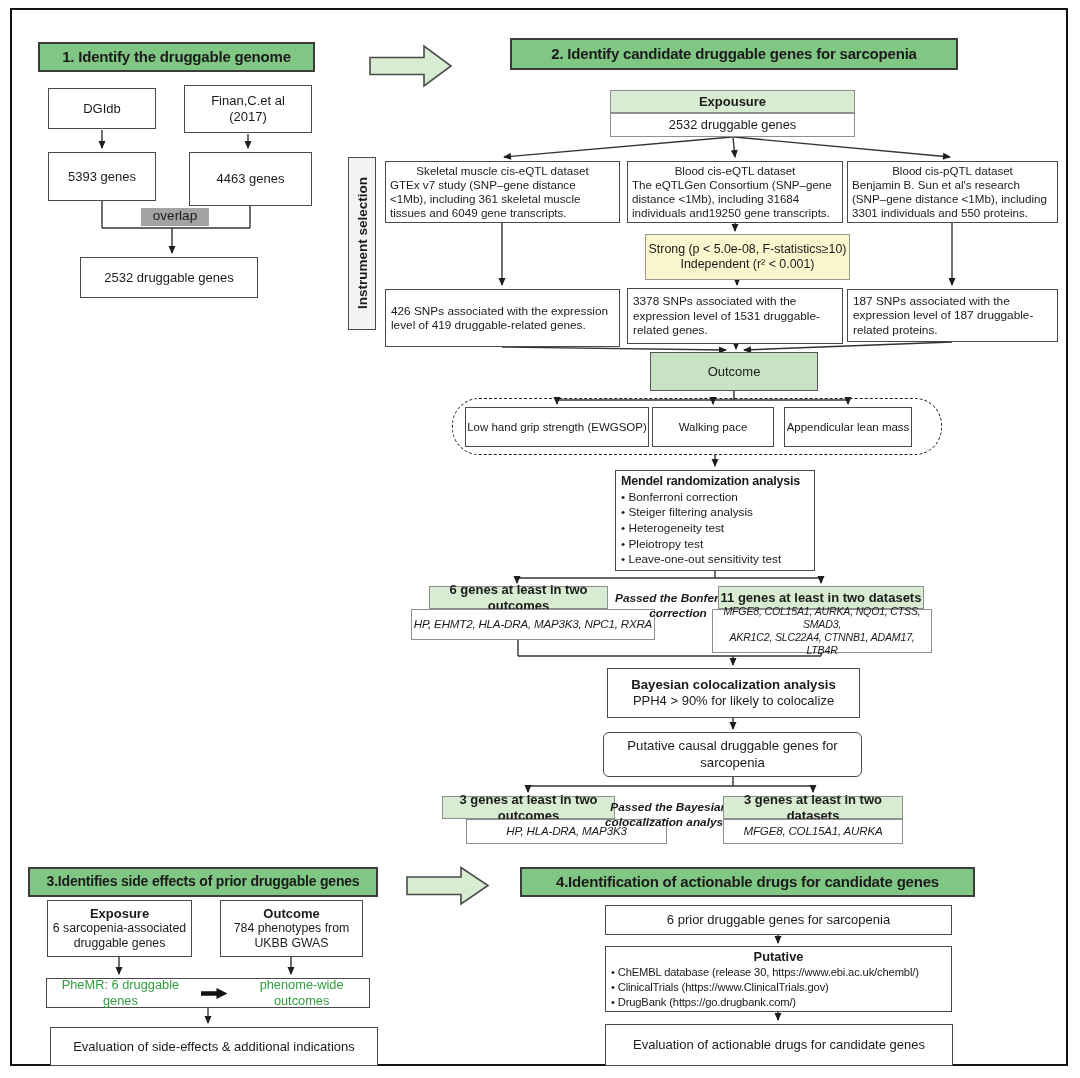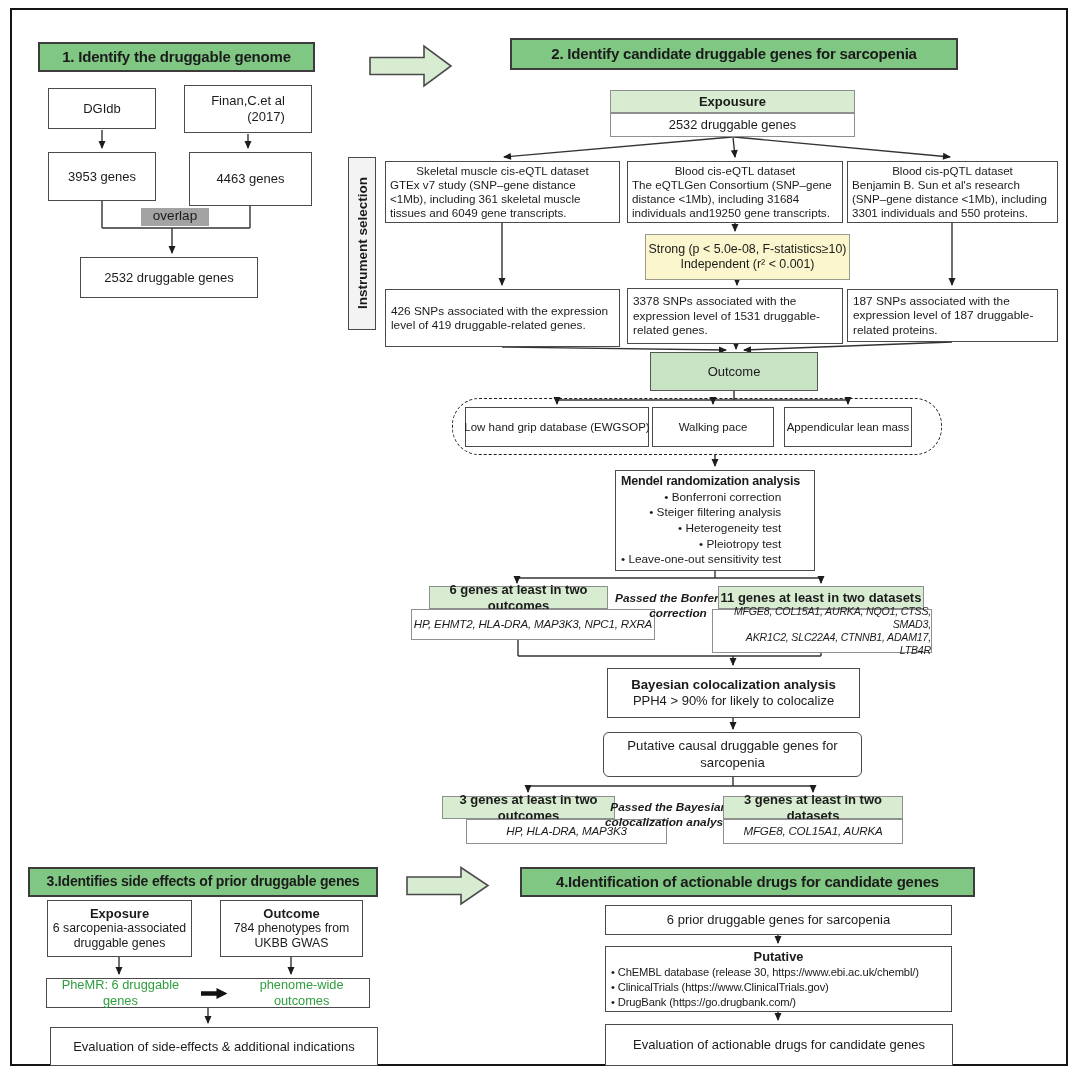--- a/index.html
+++ b/index.html
@@ -10,21 +10,21 @@
   svg.overlay{position:absolute;left:0;top:0;z-index:1;}
   .box{position:absolute;box-sizing:border-box;background:#fff;border:1.6px solid #4a4a4a;
        display:flex;flex-direction:column;align-items:center;justify-content:center;
        text-align:center;line-height:1.22;z-index:2;font-size:13px;}
   .ghead{background:#81c784;border:2px solid #3c3c3c;font-weight:bold;font-size:15px;letter-spacing:-0.2px;}
   .lg{background:#d8ecd2;border:1px solid #8f8f8f;font-weight:bold;font-size:13px;}
   .thin{border:1px solid #8f8f8f;}
   .og{background:#c8e2c4;border:1.6px solid #555;}
   .yellow{background:#fbf6cd;border:1px solid #9a9a8a;font-size:12.4px;}
   .left{align-items:flex-start;text-align:left;padding:3px 5px;}
-  .pre{white-space:pre-line;text-align:right;}
+  .pre{white-space:pre-line;}
   .small{font-size:11.8px;}
   .genes{font-style:italic;font-size:11.6px;letter-spacing:-0.2px;}
   .note{position:absolute;z-index:2;font-weight:bold;font-style:italic;font-size:11.8px;
         text-align:center;line-height:1.25;display:flex;align-items:center;justify-content:center;}
   .vbox{position:absolute;z-index:2;background:#f3f3f3;border:1.6px solid #4a4a4a;box-sizing:border-box;
         display:flex;align-items:center;justify-content:center;}
   .vbox span{writing-mode:vertical-rl;transform:rotate(180deg);font-weight:bold;font-size:13.5px;white-space:nowrap;}
   .dashedrect{position:absolute;border:1.6px dashed #1d1d1d;border-radius:27px;box-sizing:border-box;z-index:1;}
   .btitle{font-weight:bold;}
   .phemr-row{flex-direction:row;gap:7px;color:#2f9e3e;font-size:12.8px;}
@@ -98,21 +98,21 @@
     </g>
 
     <polygon points="370,57.5 424,57.5 424,46 451,66 424,86 424,74.5 370,74.5" fill="#d8ecd2" stroke="#4a4a4a" stroke-width="1.6"></polygon>
     <polygon points="407,877 461,877 461,867.5 488,885.5 461,904 461,894.5 407,894.5" fill="#d8ecd2" stroke="#4a4a4a" stroke-width="1.6"></polygon>
   </svg>
 
   <div class="box ghead" style="left:38px;top:42px;width:277px;height:30px;">1. Identify the druggable genome</div>
   <div class="box" style="left:48px;top:88px;width:108px;height:41px;">DGIdb</div>
   <div class="box pre" style="left:184px;top:85px;width:128px;height:48px;">Finan,C.et al
 (2017)</div>
-  <div class="box" style="left:48px;top:152px;width:108px;height:49px;">3953 genes</div>
+  <div class="box" style="left:48px;top:152px;width:108px;height:49px;">5393 genes</div>
   <div class="box" style="left:189px;top:152px;width:123px;height:54px;">4463 genes</div>
   <div style="position:absolute;left:141px;top:208px;width:68px;height:18px;z-index:2;
               text-align:center;font-size:13.5px;background:#a3a3a3;">overlap</div>
   <div class="box" style="left:80px;top:257px;width:178px;height:41px;">2532 druggable genes</div>
 
   <div class="box ghead" style="left:510px;top:38px;width:448px;height:32px;">2. Identify candidate druggable genes for sarcopenia</div>
   <div class="box lg" style="left:610px;top:90px;width:245px;height:23px;">Expousure</div>
   <div class="box thin" style="left:610px;top:113px;width:245px;height:24px;font-size:12.8px;">2532 druggable genes</div>
 
   <div class="vbox" style="left:348px;top:157px;width:28px;height:173px;">
@@ -137,21 +137,21 @@
     <div>Independent (r² &lt; 0.001)</div>
   </div>
 
   <div class="box left small" style="left:385px;top:289px;width:235px;height:58px;justify-content:center;">426 SNPs associated with the expression level of 419 druggable-related genes.</div>
   <div class="box left small" style="left:627px;top:288px;width:216px;height:56px;justify-content:center;">3378 SNPs associated with the expression level of 1531 druggable-related genes.</div>
   <div class="box left small" style="left:847px;top:289px;width:211px;height:53px;justify-content:center;">187 SNPs associated with the expression level of 187 druggable-related proteins.</div>
 
   <div class="box og" style="left:650px;top:352px;width:168px;height:39px;">Outcome</div>
 
   <div class="dashedrect" style="left:452px;top:398px;width:490px;height:57px;"></div>
-  <div class="box nowrap" style="left:465px;top:407px;width:184px;height:40px;font-size:11.5px;">Low hand grip database (EWGSOP)</div>
+  <div class="box nowrap" style="left:465px;top:407px;width:184px;height:40px;font-size:11.5px;">Low hand grip strength (EWGSOP)</div>
   <div class="box nowrap" style="left:652px;top:407px;width:122px;height:40px;font-size:11.5px;">Walking pace</div>
   <div class="box nowrap" style="left:784px;top:407px;width:128px;height:40px;font-size:11.5px;">Appendicular lean mass</div>
 
   <div class="box left" style="left:615px;top:470px;width:200px;height:101px;font-size:11.8px;line-height:1.32;">
     <div class="btitle" style="font-size:12.5px;letter-spacing:-0.2px;">Mendel randomization analysis</div>
     <div class="pre">• Bonferroni correction
 • Steiger filtering analysis
 • Heterogeneity test
 • Pleiotropy test
 • Leave-one-out sensitivity test</div>

